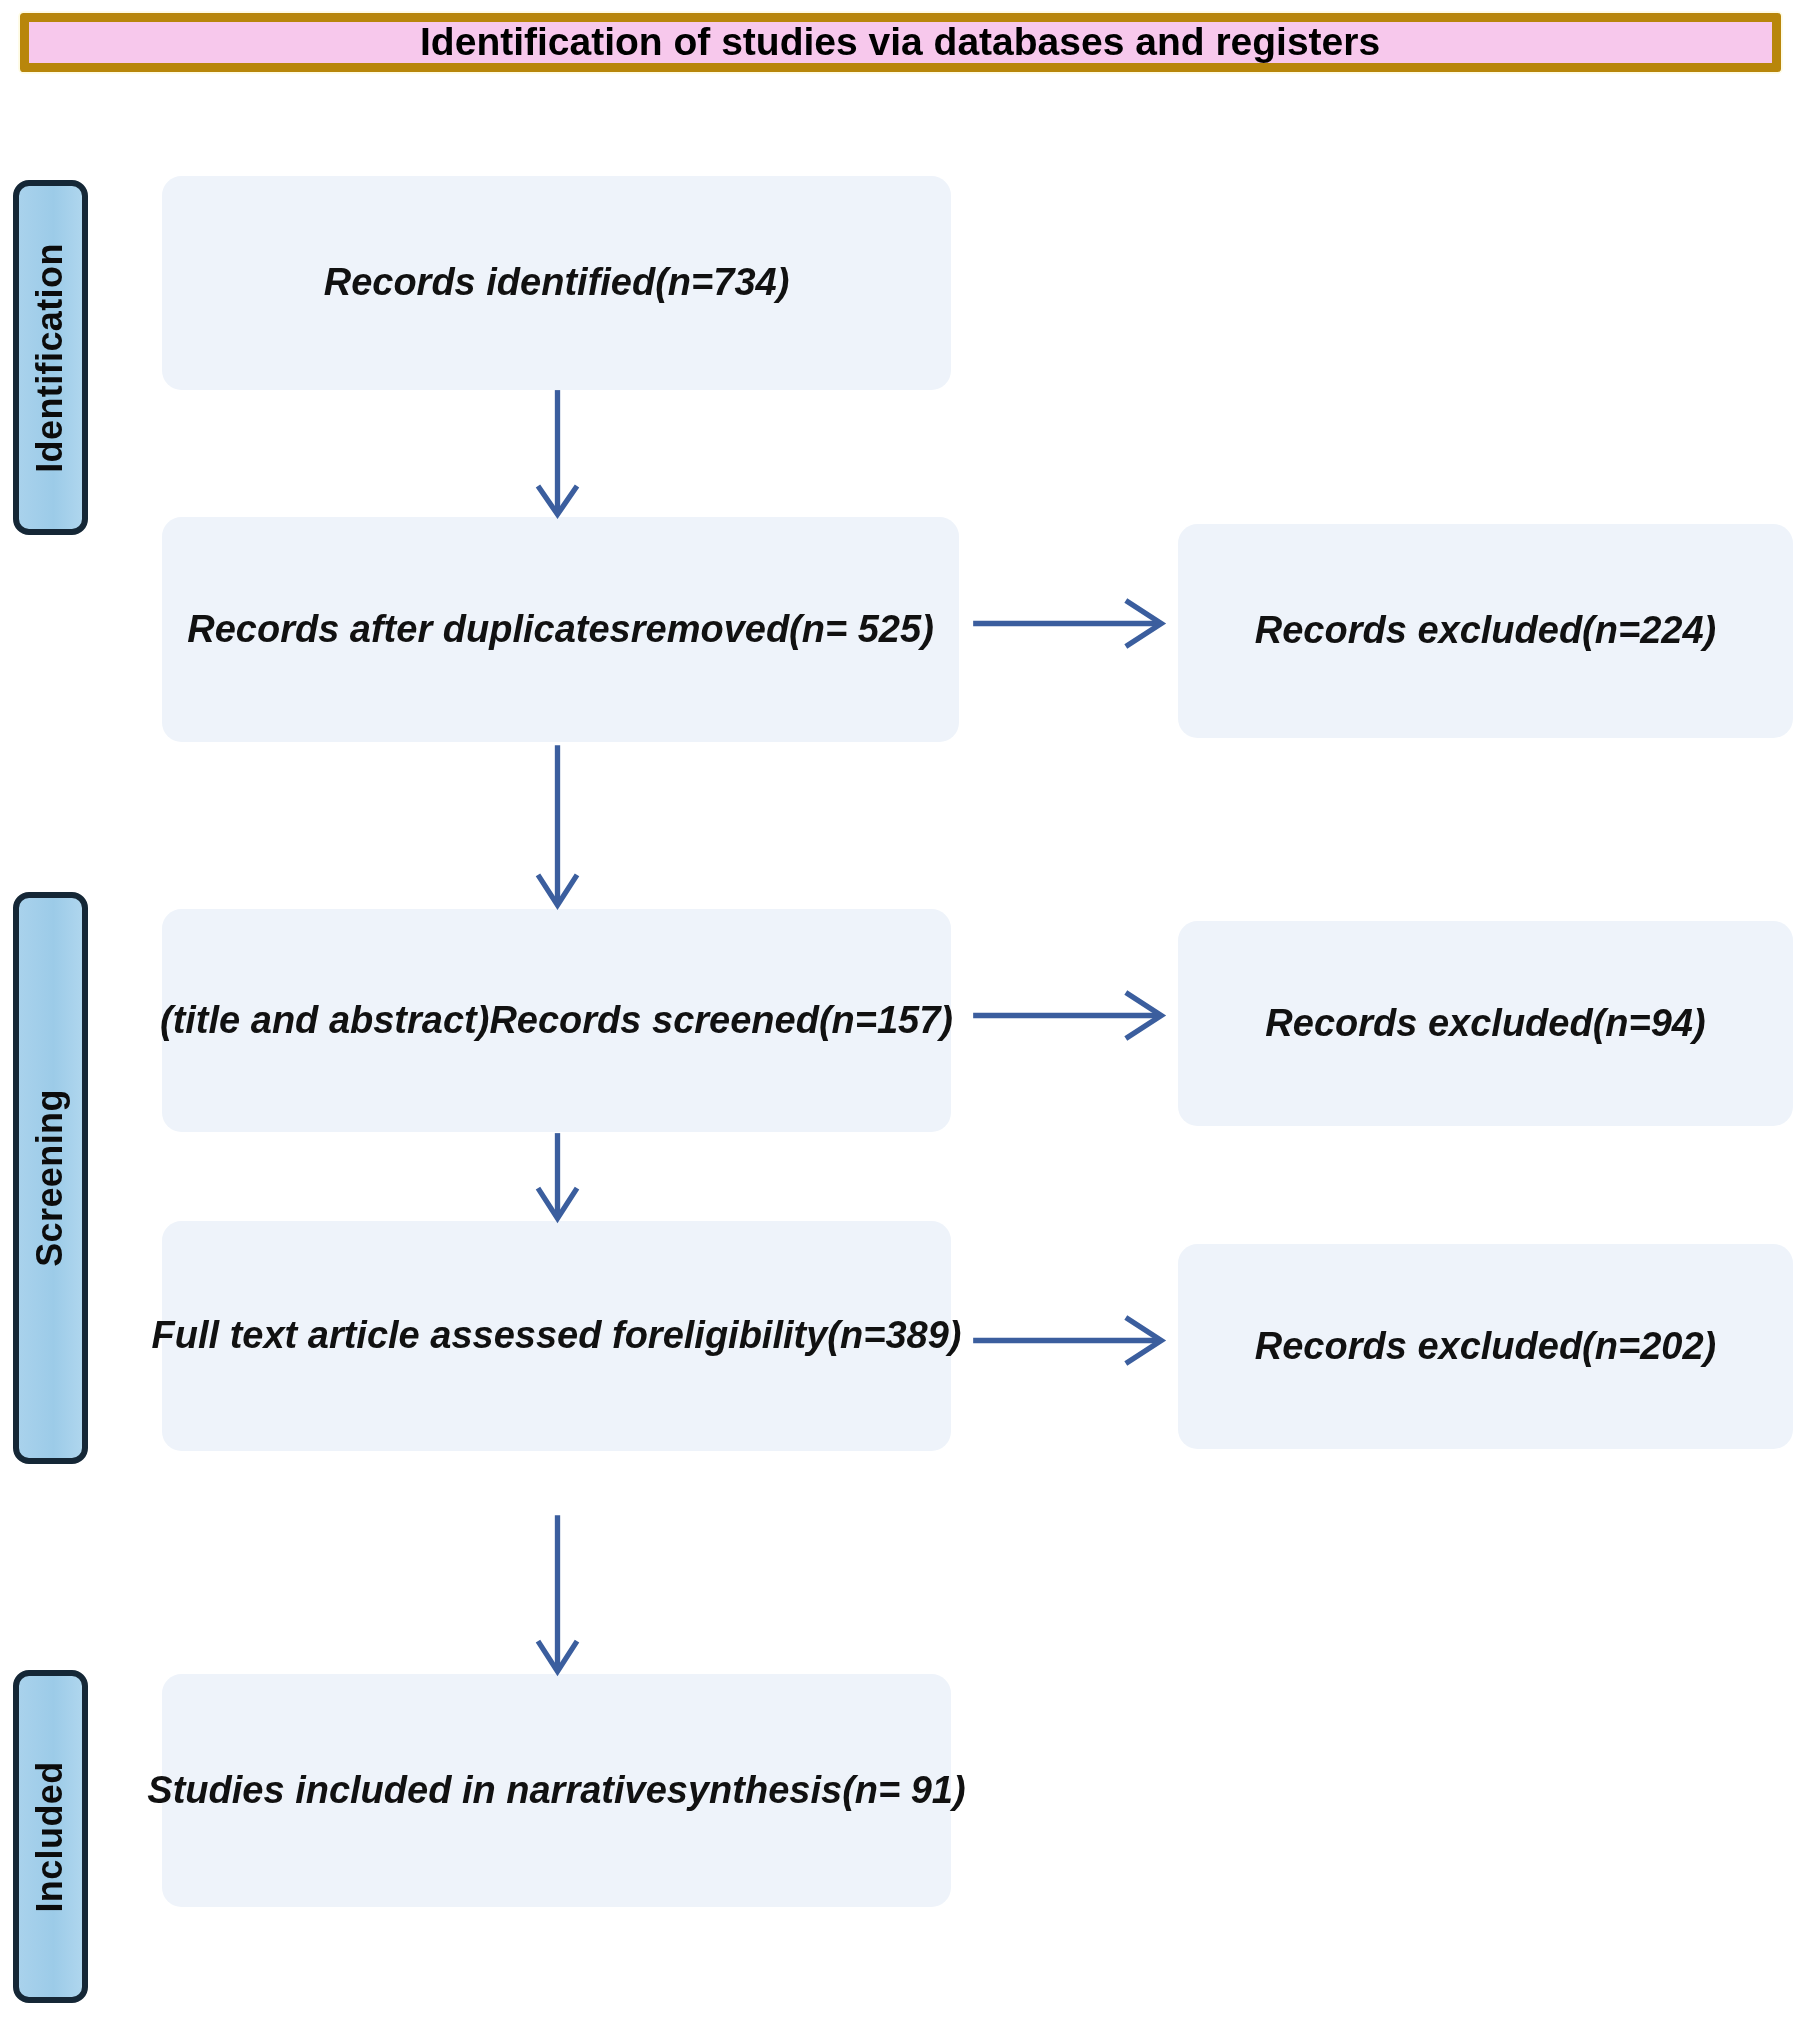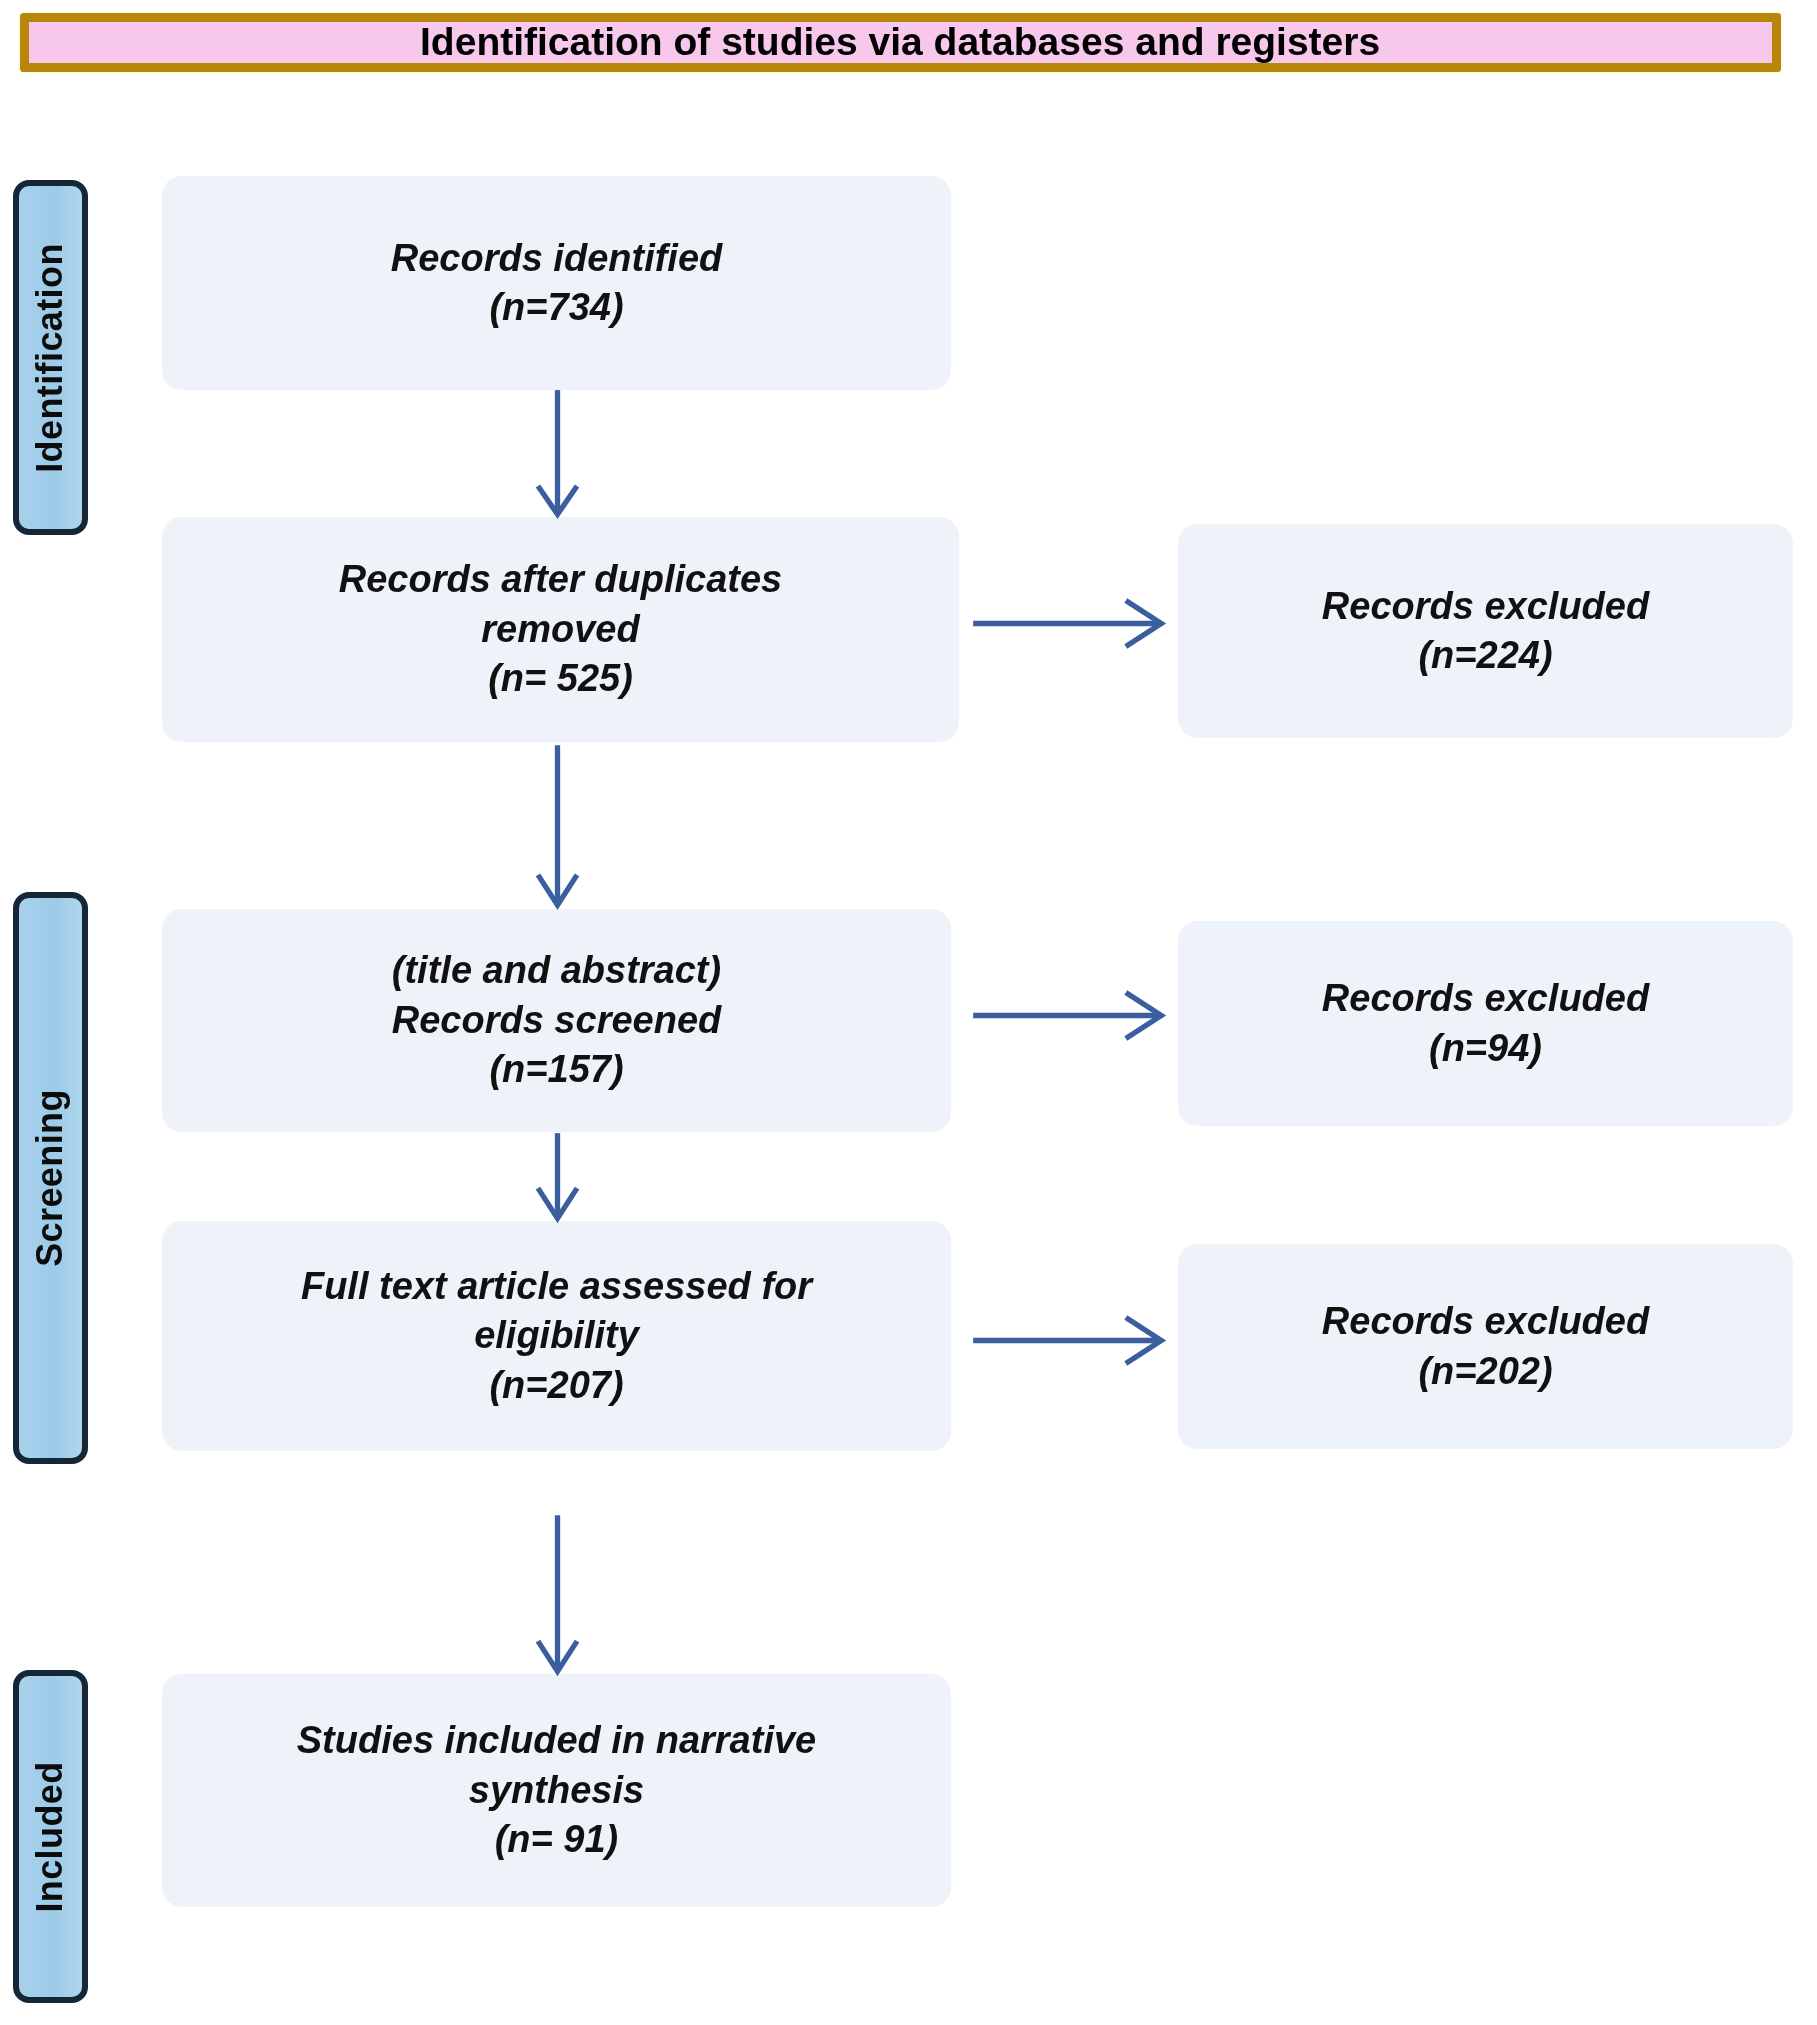--- a/index.html
+++ b/index.html
@@ -74,21 +74,21 @@
     letter-spacing: 0.4px;
   }
 
   
   .flow-box {
     position: absolute;
     background: #EEF3FA;
     border-radius: 19.6px;
     box-sizing: border-box;
     display: flex;
-    flex-direction: column;
+    flex-direction: row;
     align-items: center;
     justify-content: center;
     padding: 7.1px 16px;
   }
   .flow-box-line {
     font-family: "Liberation Sans", sans-serif;
     font-weight: bold;
     font-style: italic;
     font-size: 38px;
     line-height: 1.30;
@@ -142,21 +142,21 @@
 
   <div class="flow-box" style="left:162px; top:909px; width:789px; height:223px;">
     <div class="flow-box-line">(title and abstract)</div>
     <div class="flow-box-line">Records screened</div>
     <div class="flow-box-line">(n=157)</div>
   </div>
 
   <div class="flow-box" style="left:162px; top:1221px; width:789px; height:230px;align-items:center;">
     <div class="flow-box-line">Full text article assessed for</div>
     <div class="flow-box-line">eligibility</div>
-    <div class="flow-box-line">(n=207)</div>
+    <div class="flow-box-line">(n=389)</div>
   </div>
 
   <div class="flow-box" style="left:162px; top:1674px; width:789px; height:233px;">
     <div class="flow-box-line">Studies included in narrative</div>
     <div class="flow-box-line">synthesis</div>
     <div class="flow-box-line">(n= 91)</div>
   </div>
 
   <div class="flow-box" style="left:1178px; top:524px; width:615px; height:214px;">
     <div class="flow-box-line">Records excluded</div>

